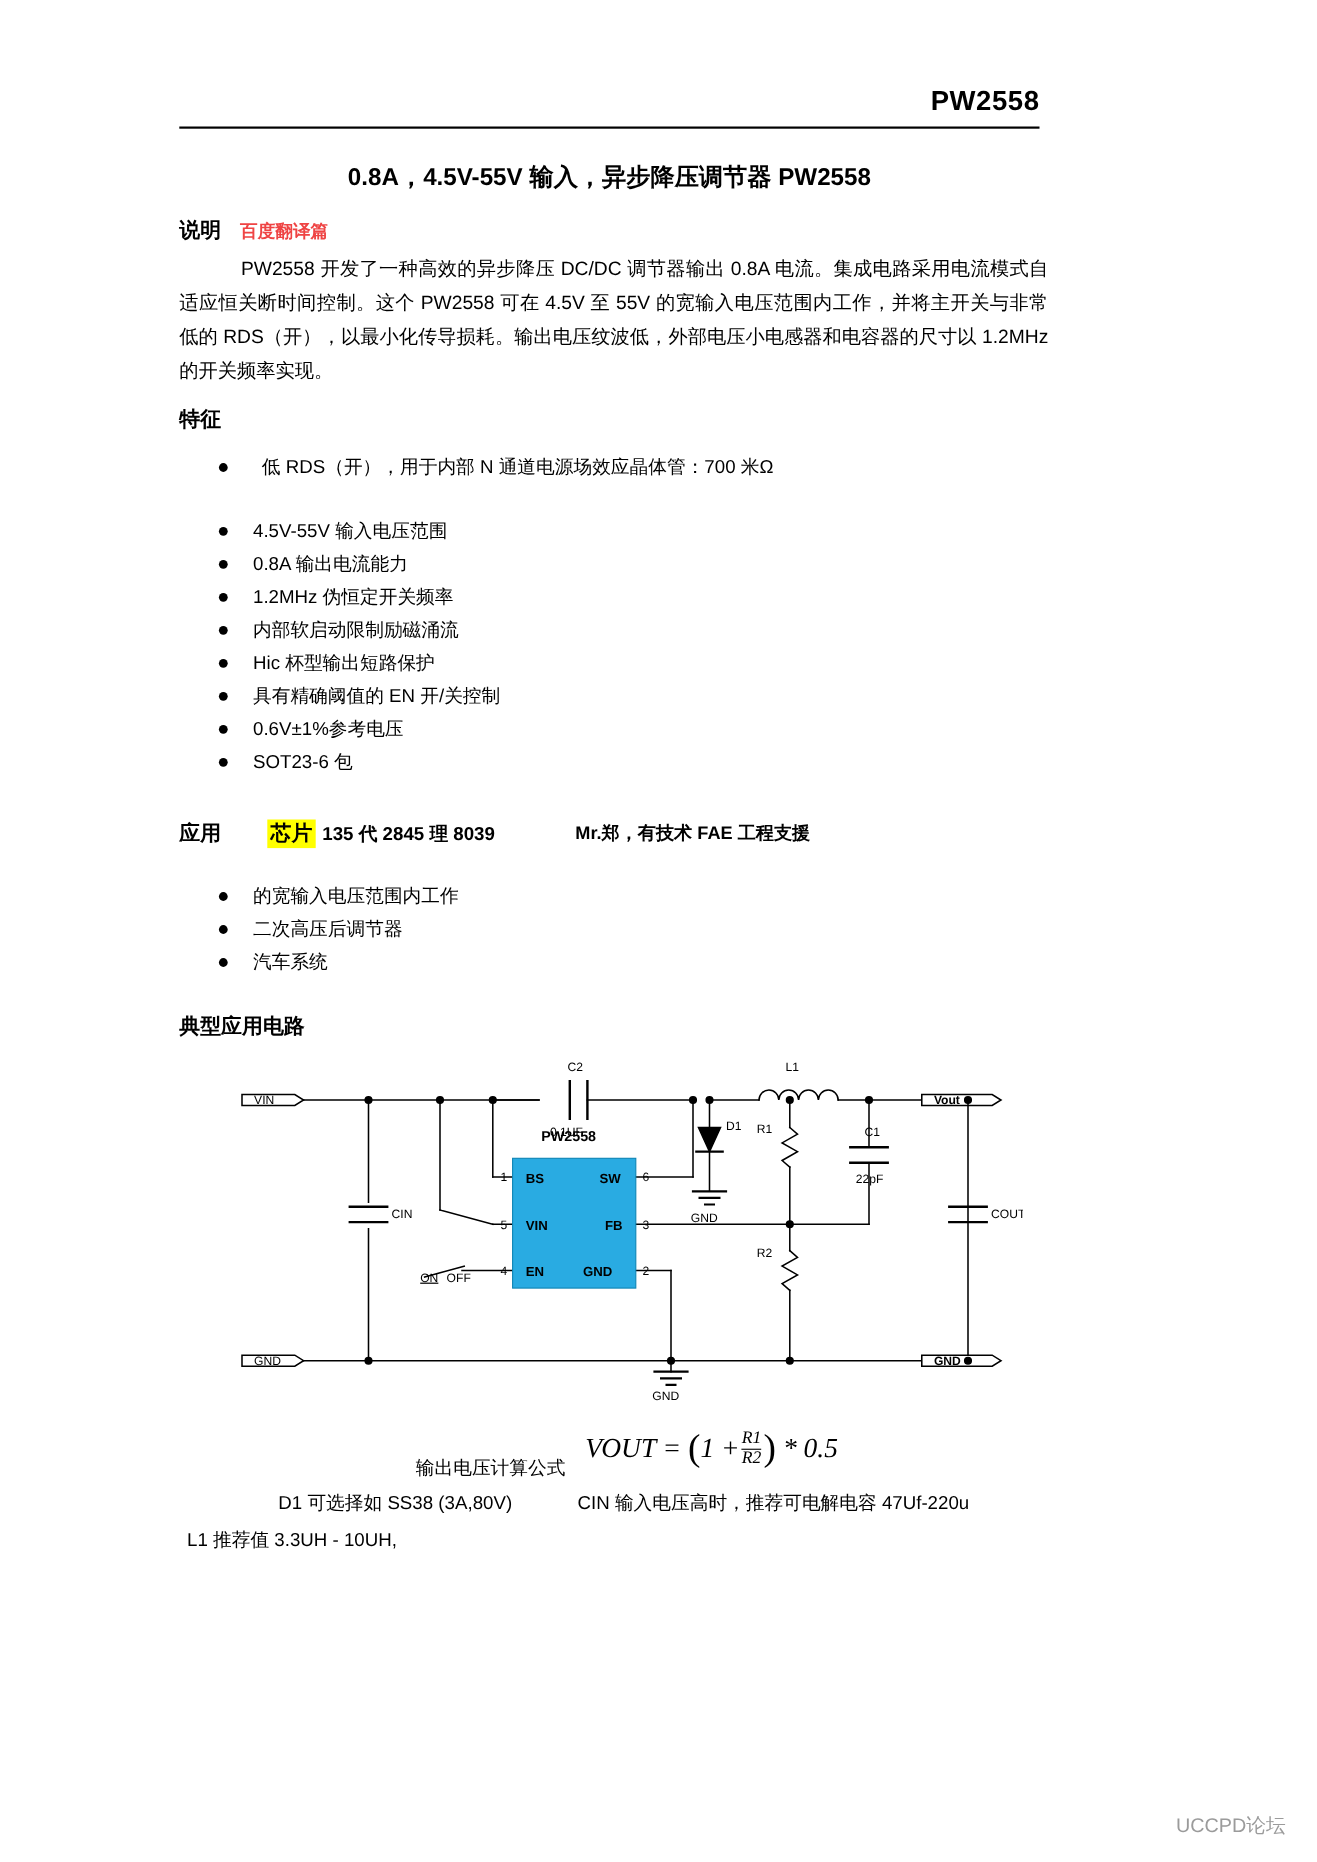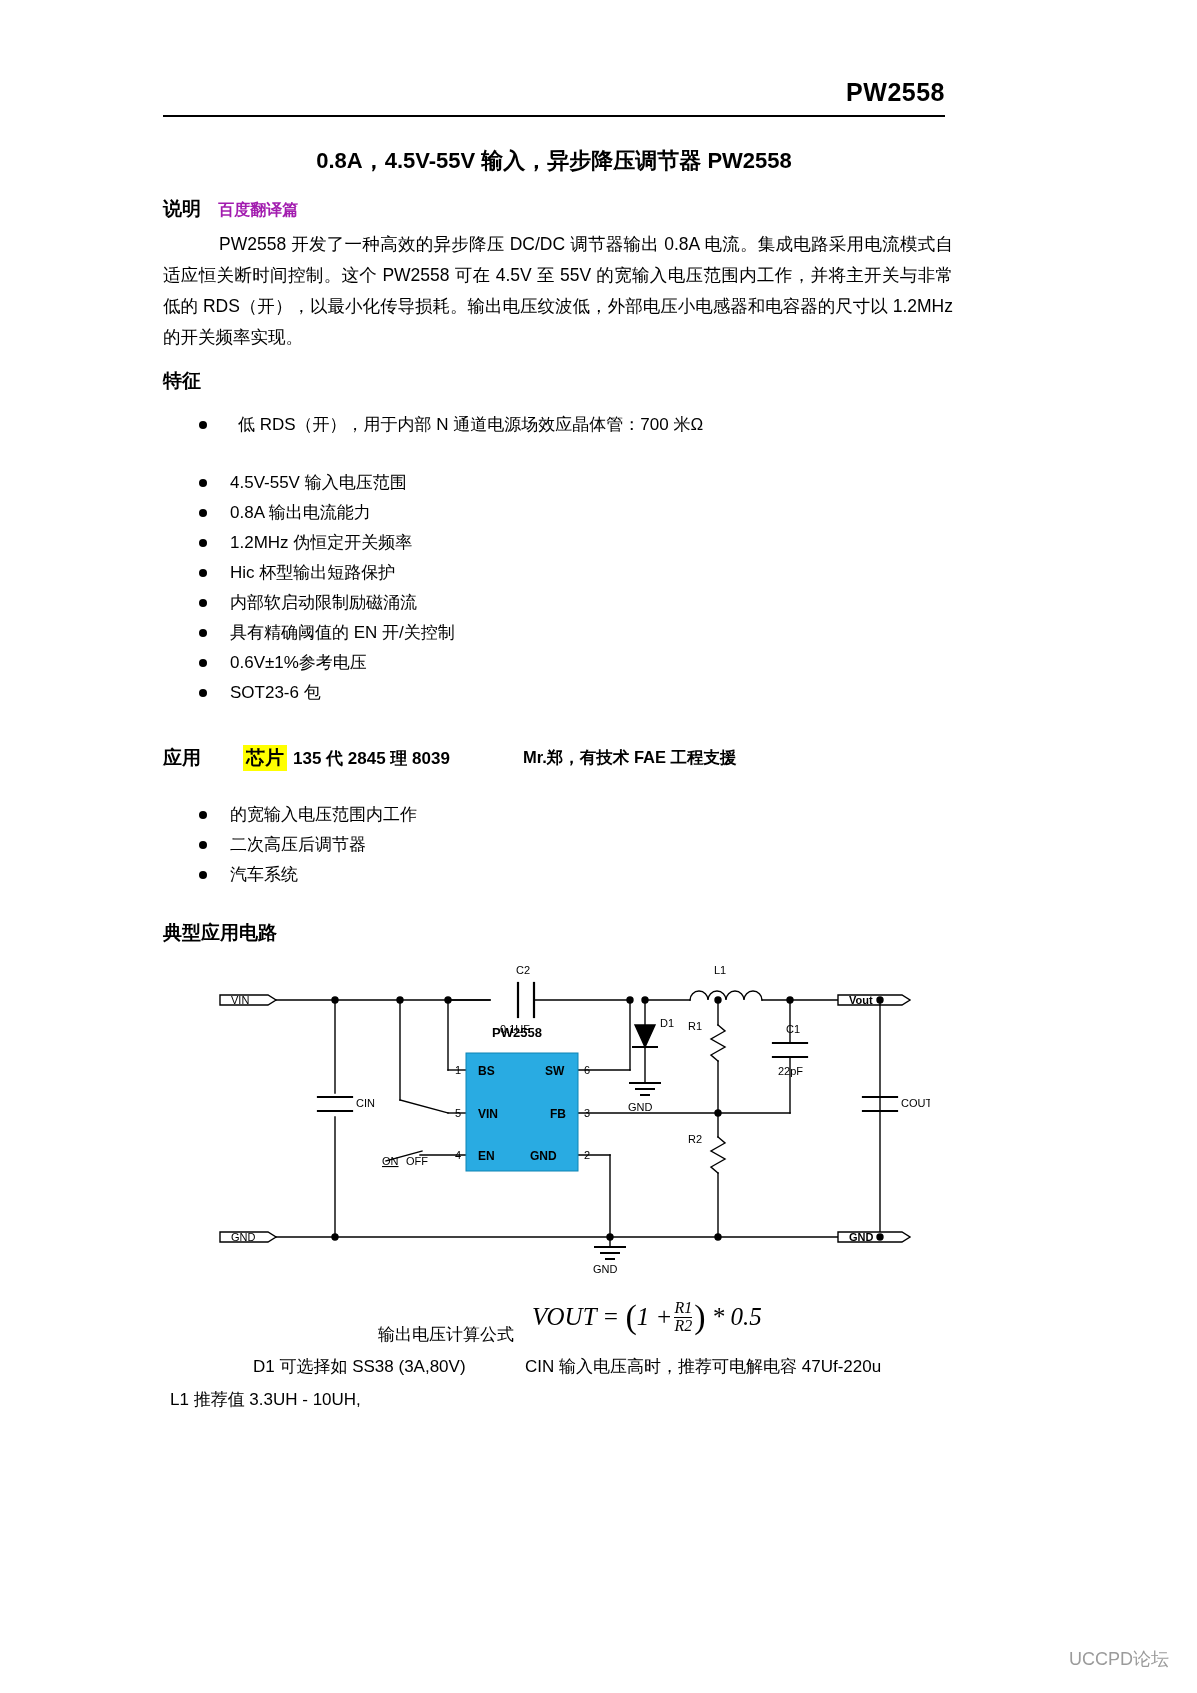--- a/index.html
+++ b/index.html
@@ -53,21 +53,21 @@
   }
   
   .sec-head {
     position: absolute;
     font-size: 19px;
     font-weight: bold;
   }
   .sec-sub {
     font-size: 16px;
     font-weight: bold;
-    color: #a21caf;
+    color: #ef4444;
   }
   
   .para {
     position: absolute;
     left: 163px;
     width: 790px;
     font-size: 17.5px;
     line-height: 31px;
     text-align: justify;
   }
@@ -218,25 +218,25 @@
     <div class="bitem">
       <span class="dot"></span>
       <span>0.8A 输出电流能力</span>
     </div>
     <div class="bitem">
       <span class="dot"></span>
       <span>1.2MHz 伪恒定开关频率</span>
     </div>
     <div class="bitem">
       <span class="dot"></span>
+      <span>内部软启动限制励磁涌流</span>
+    </div>
+    <div class="bitem">
+      <span class="dot"></span>
       <span>Hic 杯型输出短路保护</span>
-    </div>
-    <div class="bitem">
-      <span class="dot"></span>
-      <span>内部软启动限制励磁涌流</span>
     </div>
     <div class="bitem">
       <span class="dot"></span>
       <span>具有精确阈值的 EN 开/关控制</span>
     </div>
     <div class="bitem">
       <span class="dot"></span>
       <span>0.6V±1%参考电压</span>
     </div>
     <div class="bitem">

